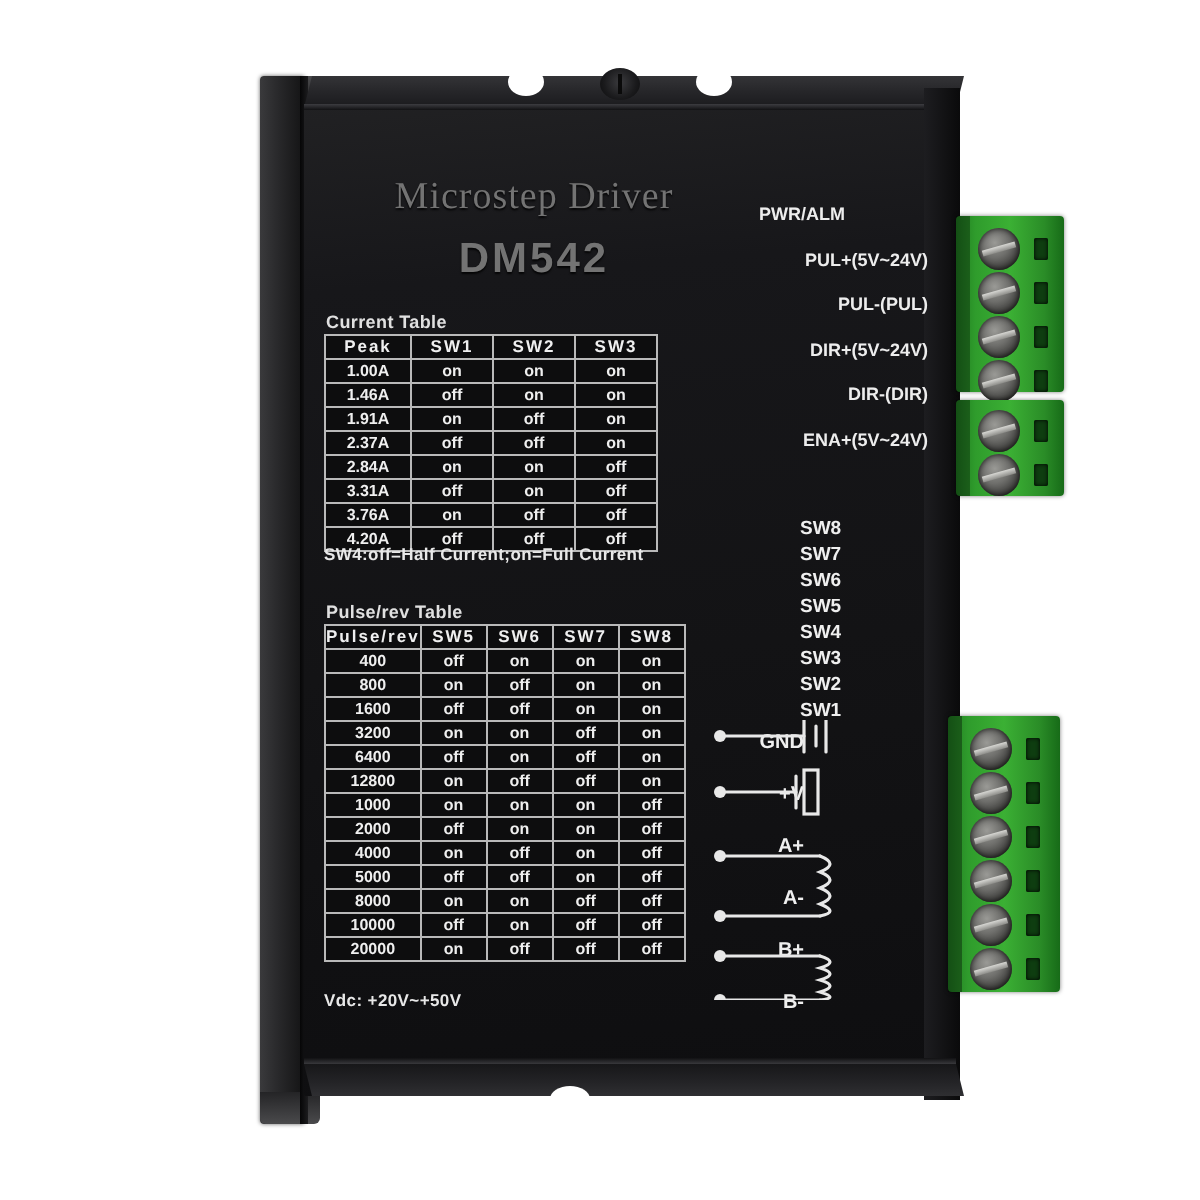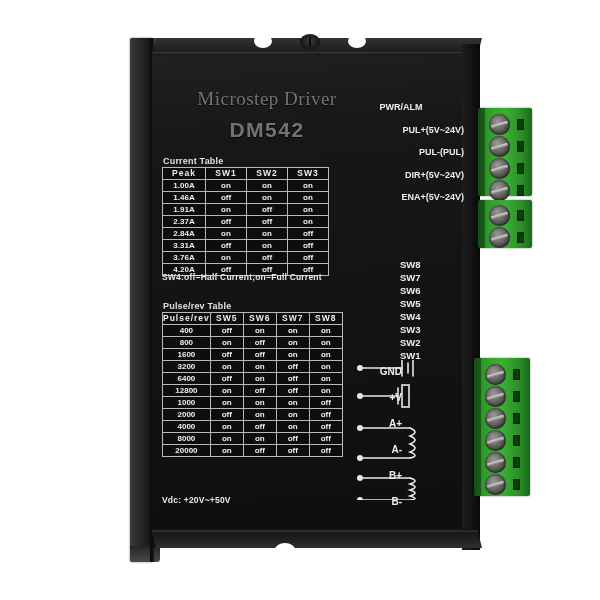--- a/index.html
+++ b/index.html
@@ -330,42 +330,57 @@
           <td class="cx">off</td>
         </tr>
         <tr>
           <td class="c0">4000</td>
           <td class="cx">on</td>
           <td class="cx">off</td>
           <td class="cx">on</td>
           <td class="cx">off</td>
         </tr>
         <tr>
+          <td class="c0">5000</td>
+          <td class="cx">off</td>
+          <td class="cx">off</td>
+          <td class="cx">on</td>
+          <td class="cx">off</td>
+        </tr>
+        <tr>
           <td class="c0">8000</td>
           <td class="cx">on</td>
+          <td class="cx">on</td>
+          <td class="cx">off</td>
+          <td class="cx">off</td>
+        </tr>
+        <tr>
+          <td class="c0">10000</td>
+          <td class="cx">off</td>
           <td class="cx">on</td>
           <td class="cx">off</td>
           <td class="cx">off</td>
         </tr>
         <tr>
           <td class="c0">20000</td>
           <td class="cx">on</td>
           <td class="cx">off</td>
           <td class="cx">off</td>
           <td class="cx">off</td>
         </tr>
       </tbody>
   </table>
   <div class="silk note note-vdc">Vdc: +20V~+50V</div>
 
   <div class="siglist" id="signal-list">
       <div class="sig">PWR/ALM</div>
       <div class="sig">PUL+(5V~24V)</div>
       <div class="sig">PUL-(PUL)</div>
       <div class="sig">DIR+(5V~24V)</div>
+      <div class="sig">DIR-(DIR)</div>
       <div class="sig">ENA+(5V~24V)</div>
     </div>
 
   <div class="swlist" id="switch-list">
       <div class="swi">SW8</div>
       <div class="swi">SW7</div>
       <div class="swi">SW6</div>
       <div class="swi">SW5</div>
       <div class="swi">SW4</div>
       <div class="swi">SW3</div>

